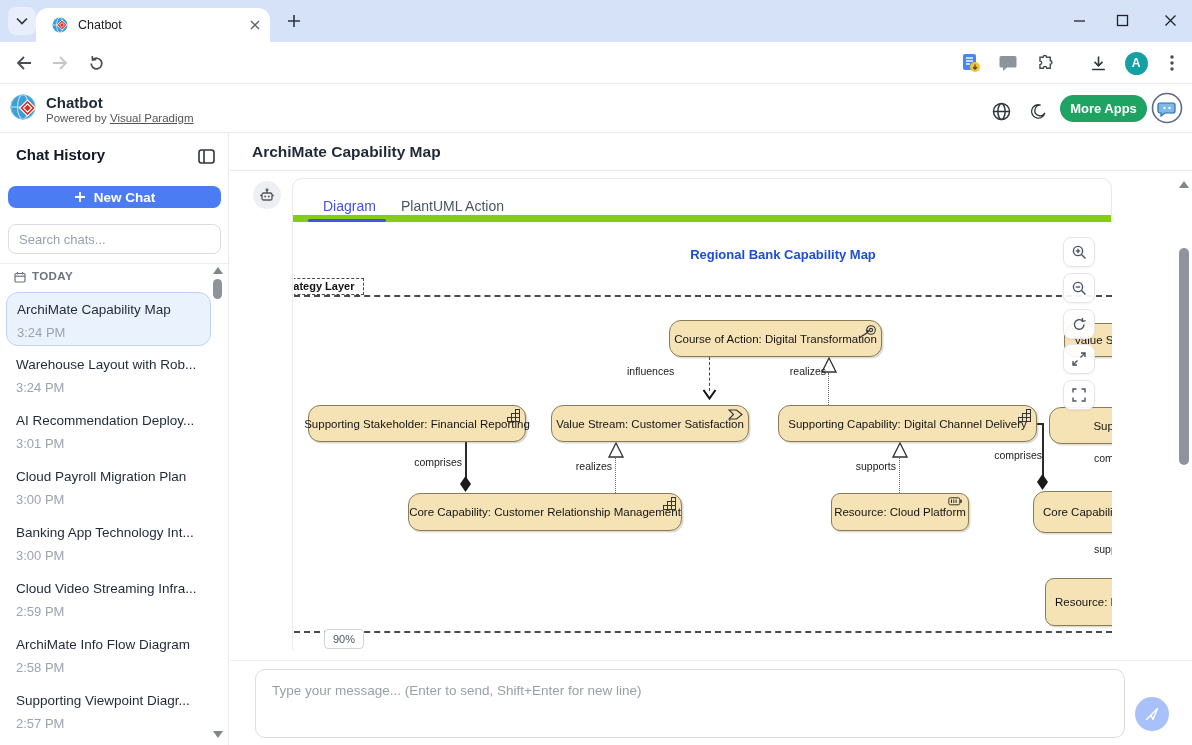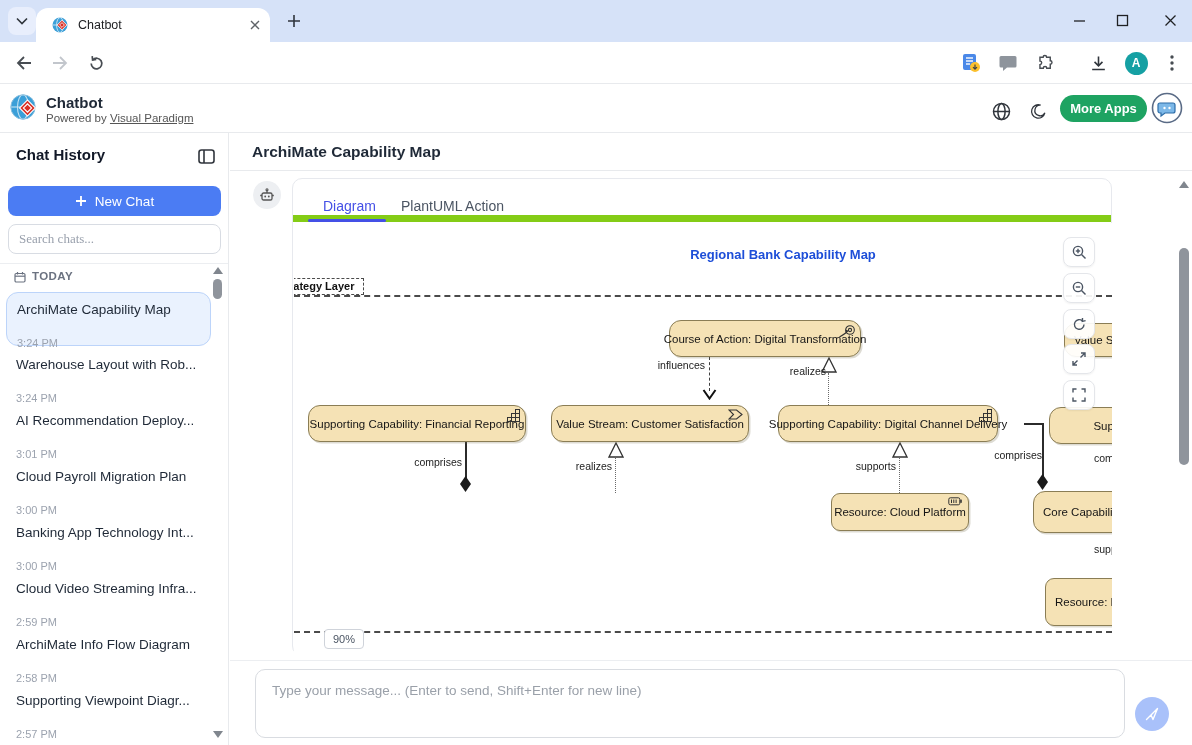--- a/index.html
+++ b/index.html
@@ -27,33 +27,33 @@
   .app-header{left:0;top:84px;width:1192px;height:49px;background:#fff;border-bottom:1px solid #e8eaed}
   .app-title{left:46px;top:10px;font-size:15px;font-weight:bold;color:#1f2937}
   .app-sub{left:46px;top:28px;font-size:11.5px;color:#555}
   .app-sub a{color:#555;text-decoration:underline}
   .more-apps{left:1060px;top:11px;width:87px;height:27px;border-radius:14px;background:#1ea362;color:#fff;
       font-size:13px;font-weight:bold;display:flex;align-items:center;justify-content:center;cursor:pointer}
 
   
   .sidebar{left:0;top:133px;width:229px;height:612px;background:#fff;border-right:1px solid #e8eaed;overflow:hidden}
   .sb-title{left:16px;top:13px;font-size:15px;font-weight:bold;color:#111827}
-  .new-chat{left:8px;top:53px;width:213px;height:30px;border-radius:8px;background:#4b7cf3;color:#fff;
-      font-size:13.5px;font-weight:normal;display:flex;align-items:center;justify-content:center;gap:8px;cursor:pointer}
+  .new-chat{left:8px;top:53px;width:213px;height:22px;border-radius:8px;background:#4b7cf3;color:#fff;
+      font-size:13.5px;font-weight:bold;display:flex;align-items:center;justify-content:center;gap:8px;cursor:pointer}
   .search-box{left:8px;top:91px;width:213px;height:30px;border-radius:8px;border:1px solid #d8dce3;background:#fff}
   .search-box input{border:none;outline:none;background:transparent;width:100%;height:100%;
-      padding:0 10px;font-size:13px;font-family:Liberation Serif, serif;color:#374151;box-sizing:border-box}
+      padding:0 10px;font-size:13px;font-family:Liberation Sans, sans-serif;color:#374151;box-sizing:border-box}
   .search-box input::placeholder{color:#9aa1ad}
   .sb-divider{left:0;top:130px;width:229px;height:1px;background:#eceef1}
   .sb-section{left:32px;top:137px;font-size:11.5px;font-weight:bold;letter-spacing:.4px;color:#6b7280}
   .chat-item{position:absolute;left:6px;width:205px;height:54px;border-radius:12px;
       padding:9px 10px;box-sizing:border-box;cursor:pointer}
   .chat-item.selected{background:#eaf2fe;border:1px solid #bcd4fa}
   .ct{font-size:13.5px;color:#1f2937;white-space:nowrap;overflow:hidden}
-  .cm{font-size:11px;color:#9ca3af;margin-top:20px}
+  .cm{font-size:13px;color:#9ca3af;margin-top:8px}
   .scroll-arrow-up{width:0;height:0;border-left:5px solid transparent;border-right:5px solid transparent;
       border-bottom:7px solid #80868e}
   .scroll-arrow-down{width:0;height:0;border-left:5px solid transparent;border-right:5px solid transparent;
       border-top:7px solid #80868e}
   .scroll-thumb{background:#8f949c;border-radius:5px}
 
   
   .main-titlebar{left:230px;top:133px;width:962px;height:38px;background:#fff;border-bottom:1px solid #e8eaed}
   .page-title{left:22px;top:10px;font-size:15.5px;font-weight:bold;color:#1f2937}
   .bot-avatar{left:253px;top:181px;width:28px;height:28px;border-radius:50%;background:#edeff2;
@@ -362,21 +362,21 @@
     <div class="dg-title">Regional Bank Capability Map</div>
 
     <div class="dash-h" style="left:0;top:72px;width:818px"></div>
     <div class="dash-h" style="left:0;top:408px;width:818px"></div>
     <div class="group-label">Strategy Layer</div>
 
     <div class="vdash" style="left:415px;top:134px;height:34px"></div>
     <svg class="abs" style="left:408px;top:166px" width="15" height="11">
       <path d="M1.5 1 L7.5 9.5 L13.5 1" stroke="#111" stroke-width="2" fill="none"></path>
       </svg>
-    <div class="rel-label" style="left:333px;top:136px;width:78px;text-align:right">influences</div>
+    <div class="rel-label" style="left:333px;top:142px;width:78px;">influences</div>
 
     <svg class="abs" style="left:527px;top:134px" width="16" height="16">
       <polygon points="8,1 15,15 1,15" fill="#fff" stroke="#333" stroke-width="1.3"></polygon>
       </svg>
     <div class="vdot" style="left:534px;top:150px;height:32px"></div>
     <div class="rel-label" style="left:468px;top:142px;width:64px;text-align:right">realizes</div>
 
     <div class="vsolid" style="left:171px;top:219px;height:36px"></div>
     <svg class="abs" style="left:166px;top:253px" width="11" height="16">
       <polygon points="5.5,0 11,8 5.5,16 0,8" fill="#1a1a1a"></polygon>
@@ -398,34 +398,34 @@
     <div class="hsolid" style="left:730px;top:200px;width:19px"></div>
     <div class="vsolid" style="left:748px;top:200px;height:53px"></div>
     <svg class="abs" style="left:743px;top:251px" width="11" height="16">
       <polygon points="5.5,0 11,8 5.5,16 0,8" fill="#1a1a1a"></polygon>
       </svg>
     <div class="rel-label" style="left:700px;top:226px;width:48px;text-align:right">comprises</div>
 
     <div class="rel-label" style="left:800px;top:229px">comprises</div>
     <div class="rel-label" style="left:800px;top:320px">supports</div>
 
-    <div class="node" style="left:375px;top:97px;width:192px;height:37px">
+    <div class="node" style="left:375px;top:97px;width:213px;height:37px">
       <span>Course of Action: Digital Transformation</span>
       <span class="node-icon">
         <svg width="17" height="14" viewBox="0 0 17 14">
           <circle cx="12" cy="6" r="4.3" fill="none" stroke="#333" stroke-width="1.1"></circle>
           <circle cx="12" cy="6" r="1.6" fill="none" stroke="#333" stroke-width="1.1"></circle>
           <path d="M1.5 13 Q5 11 8.7 8.2" fill="none" stroke="#333" stroke-width="1.3"></path>
           <polygon points="11,6.8 7.2,5.6 7.9,9.4" fill="#333"></polygon>
         </svg>
       </span>
     </div>
 
     <div class="node" style="left:14px;top:182px;width:218px;height:37px">
-      <span>Supporting Capability: Financial Reporting</span>
+      <span>Supporting Stakeholder: Financial Reporting</span>
       <span class="node-icon">
         <svg width="13" height="13" viewBox="0 0 13 13">
           <g fill="none" stroke="#333" stroke-width="1">
             <rect x="0.5" y="8.5" width="4" height="4"></rect>
               <rect x="4.5" y="8.5" width="4" height="4"></rect>
               <rect x="8.5" y="8.5" width="4" height="4"></rect>
             <rect x="4.5" y="4.5" width="4" height="4"></rect>
               <rect x="8.5" y="4.5" width="4" height="4"></rect>
             <rect x="8.5" y="0.5" width="4" height="4"></rect>
           </g>
@@ -435,40 +435,55 @@
 
     <div class="node" style="left:257px;top:182px;width:198px;height:37px">
       <span>Value Stream: Customer Satisfaction</span>
       <span class="node-icon">
         <svg width="15" height="11" viewBox="0 0 15 11">
           <path d="M1 1 H8.5 L14 5.5 L8.5 10 H1 L5.5 5.5 Z" fill="none" stroke="#333" stroke-width="1.1"></path>
         </svg>
       </span>
     </div>
 
-    <div class="node" style="left:484px;top:182px;width:220px;height:37px">
+    <div class="node" style="left:484px;top:182px;width:259px;height:37px">
       <span>Supporting Capability: Digital Channel Delivery</span>
       <span class="node-icon">
         <svg width="13" height="13" viewBox="0 0 13 13">
           <g fill="none" stroke="#333" stroke-width="1">
             <rect x="0.5" y="8.5" width="4" height="4"></rect>
               <rect x="4.5" y="8.5" width="4" height="4"></rect>
               <rect x="8.5" y="8.5" width="4" height="4"></rect>
             <rect x="4.5" y="4.5" width="4" height="4"></rect>
               <rect x="8.5" y="4.5" width="4" height="4"></rect>
             <rect x="8.5" y="0.5" width="4" height="4"></rect>
           </g>
         </svg>
       </span>
     </div>
 
     <div class="node" style="left:755px;top:184px;width:110px;height:37px;justify-content:flex-end">
       <span>Supporting</span>
     </div>
 
+    <div class="node" style="left:114px;top:270px;width:274px;height:38px">
+      <span>Core Capability: Customer Relationship Management</span>
+      <span class="node-icon">
+        <svg width="13" height="13" viewBox="0 0 13 13">
+          <g fill="none" stroke="#333" stroke-width="1">
+            <rect x="0.5" y="8.5" width="4" height="4"></rect>
+              <rect x="4.5" y="8.5" width="4" height="4"></rect>
+              <rect x="8.5" y="8.5" width="4" height="4"></rect>
+            <rect x="4.5" y="4.5" width="4" height="4"></rect>
+              <rect x="8.5" y="4.5" width="4" height="4"></rect>
+            <rect x="8.5" y="0.5" width="4" height="4"></rect>
+          </g>
+        </svg>
+      </span>
+    </div>
 
     <div class="node square" style="left:537px;top:270px;width:138px;height:38px">
       <span>Resource: Cloud Platform</span>
       <span class="node-icon">
         <svg width="15" height="9" viewBox="0 0 15 9">
           <rect x="0.8" y="0.8" width="11" height="7" rx="1.5" fill="none" stroke="#333" stroke-width="1"></rect>
           <line x1="3.5" y1="2.5" x2="3.5" y2="6" stroke="#333" stroke-width="1"></line>
           <line x1="5.8" y1="2.5" x2="5.8" y2="6" stroke="#333" stroke-width="1"></line>
           <line x1="8.1" y1="2.5" x2="8.1" y2="6" stroke="#333" stroke-width="1"></line>
           <rect x="12.2" y="2.6" width="1.6" height="3.2" fill="#333"></rect>

